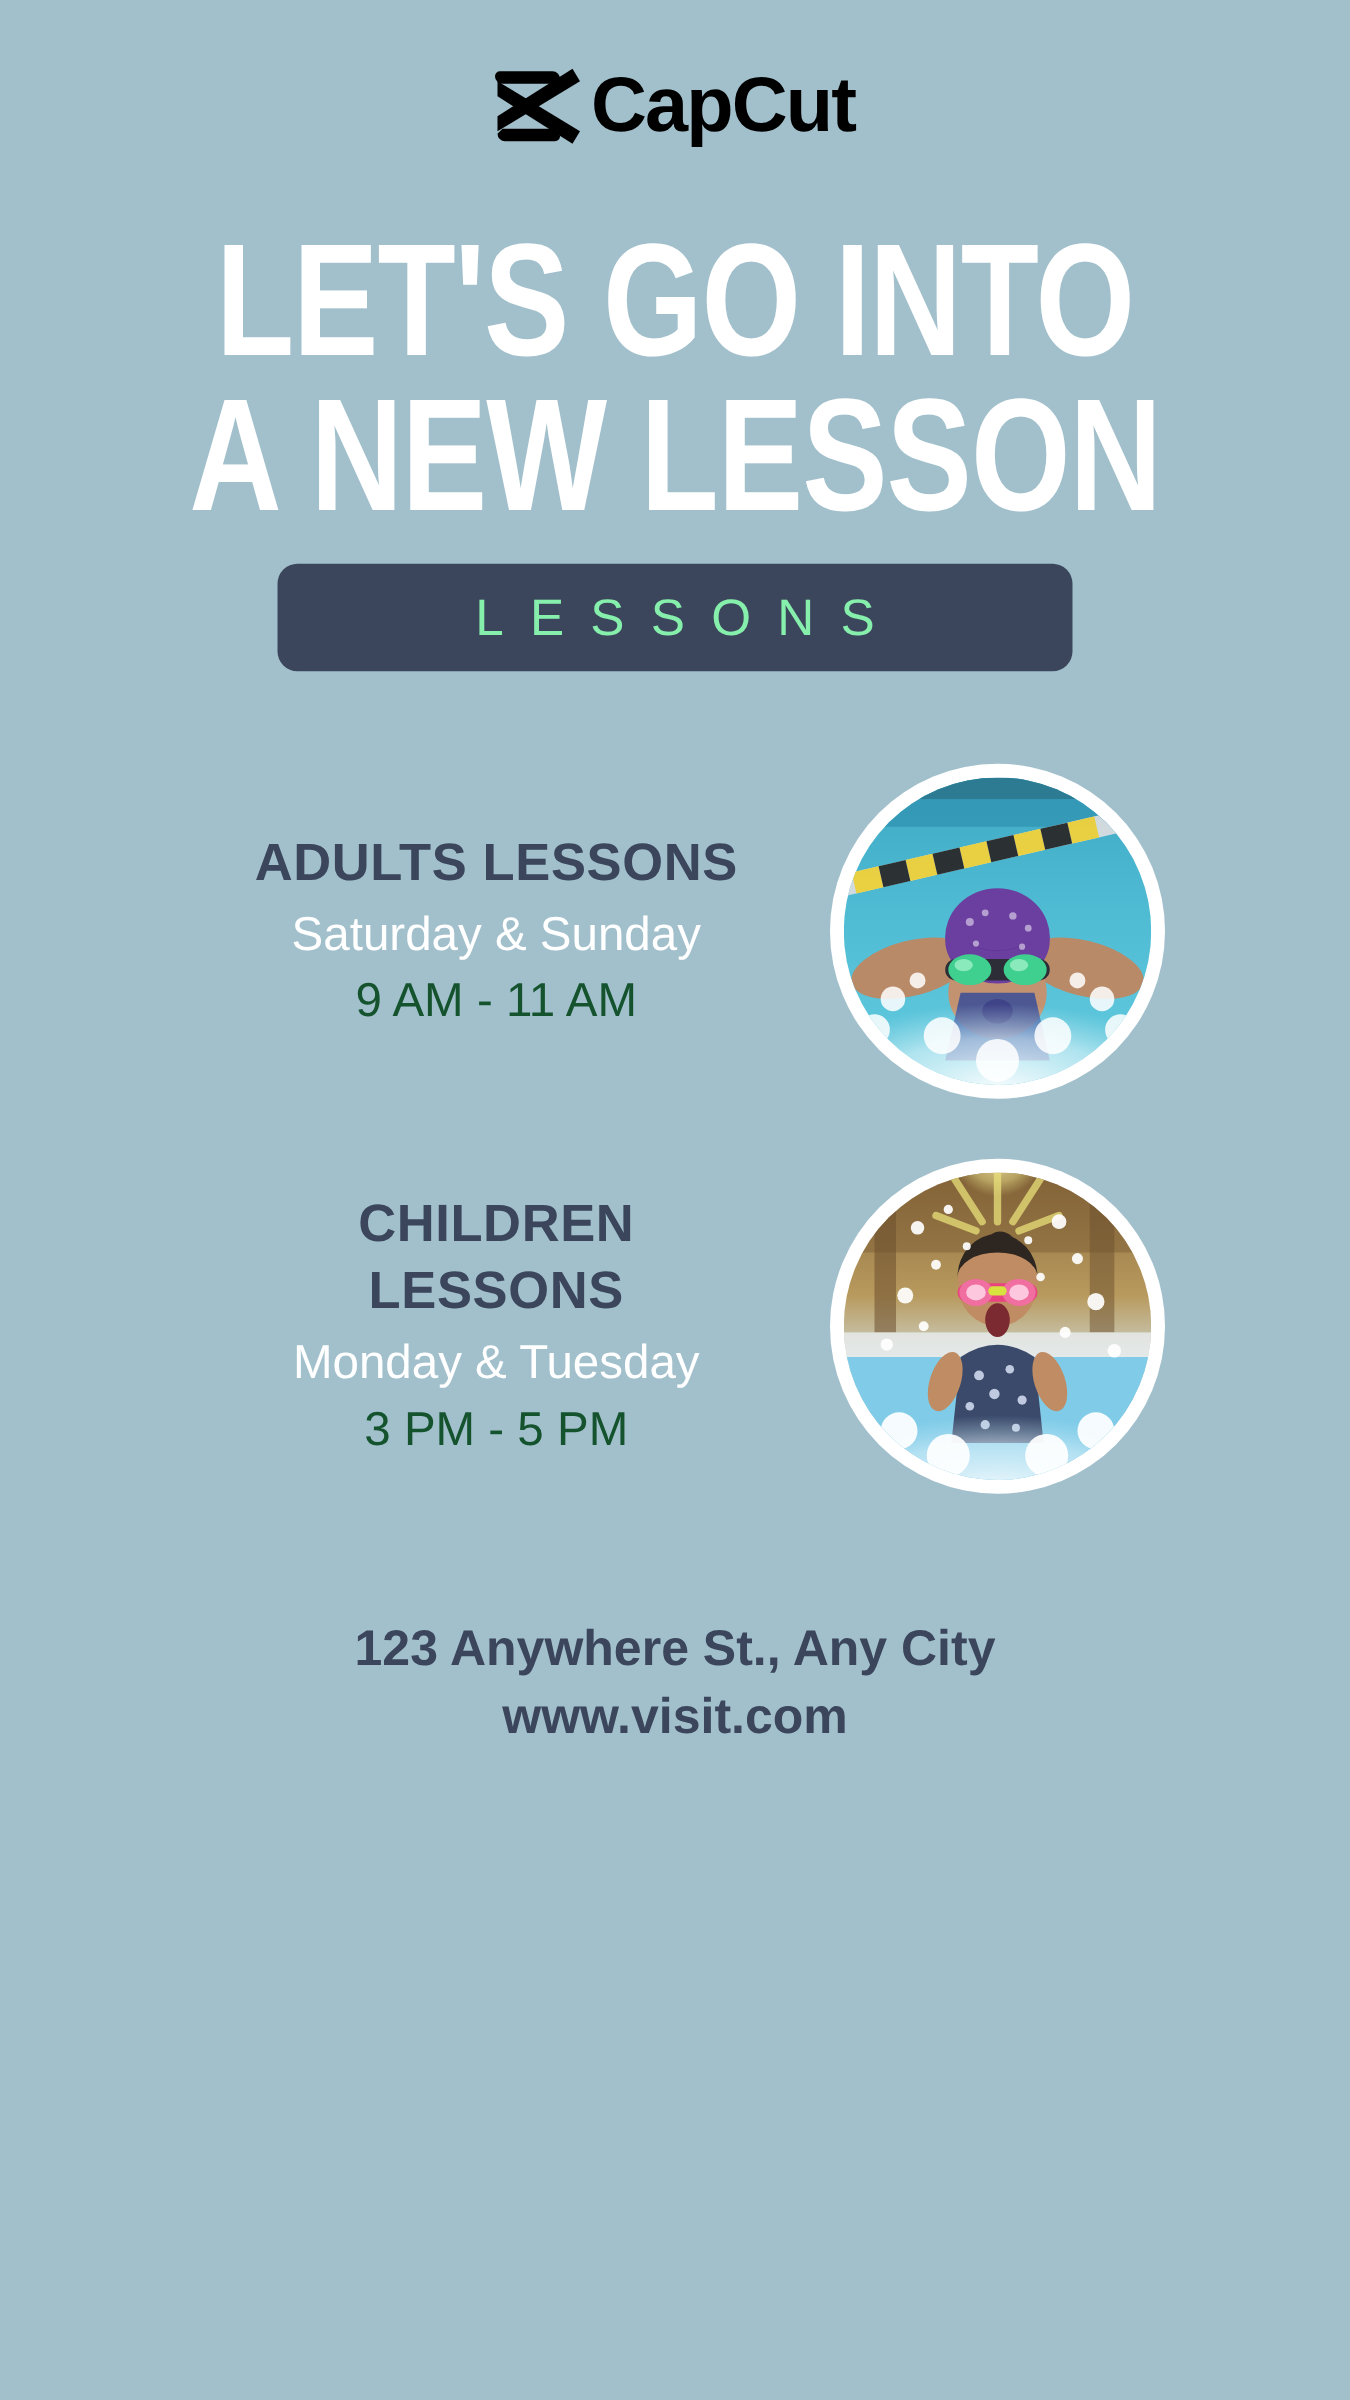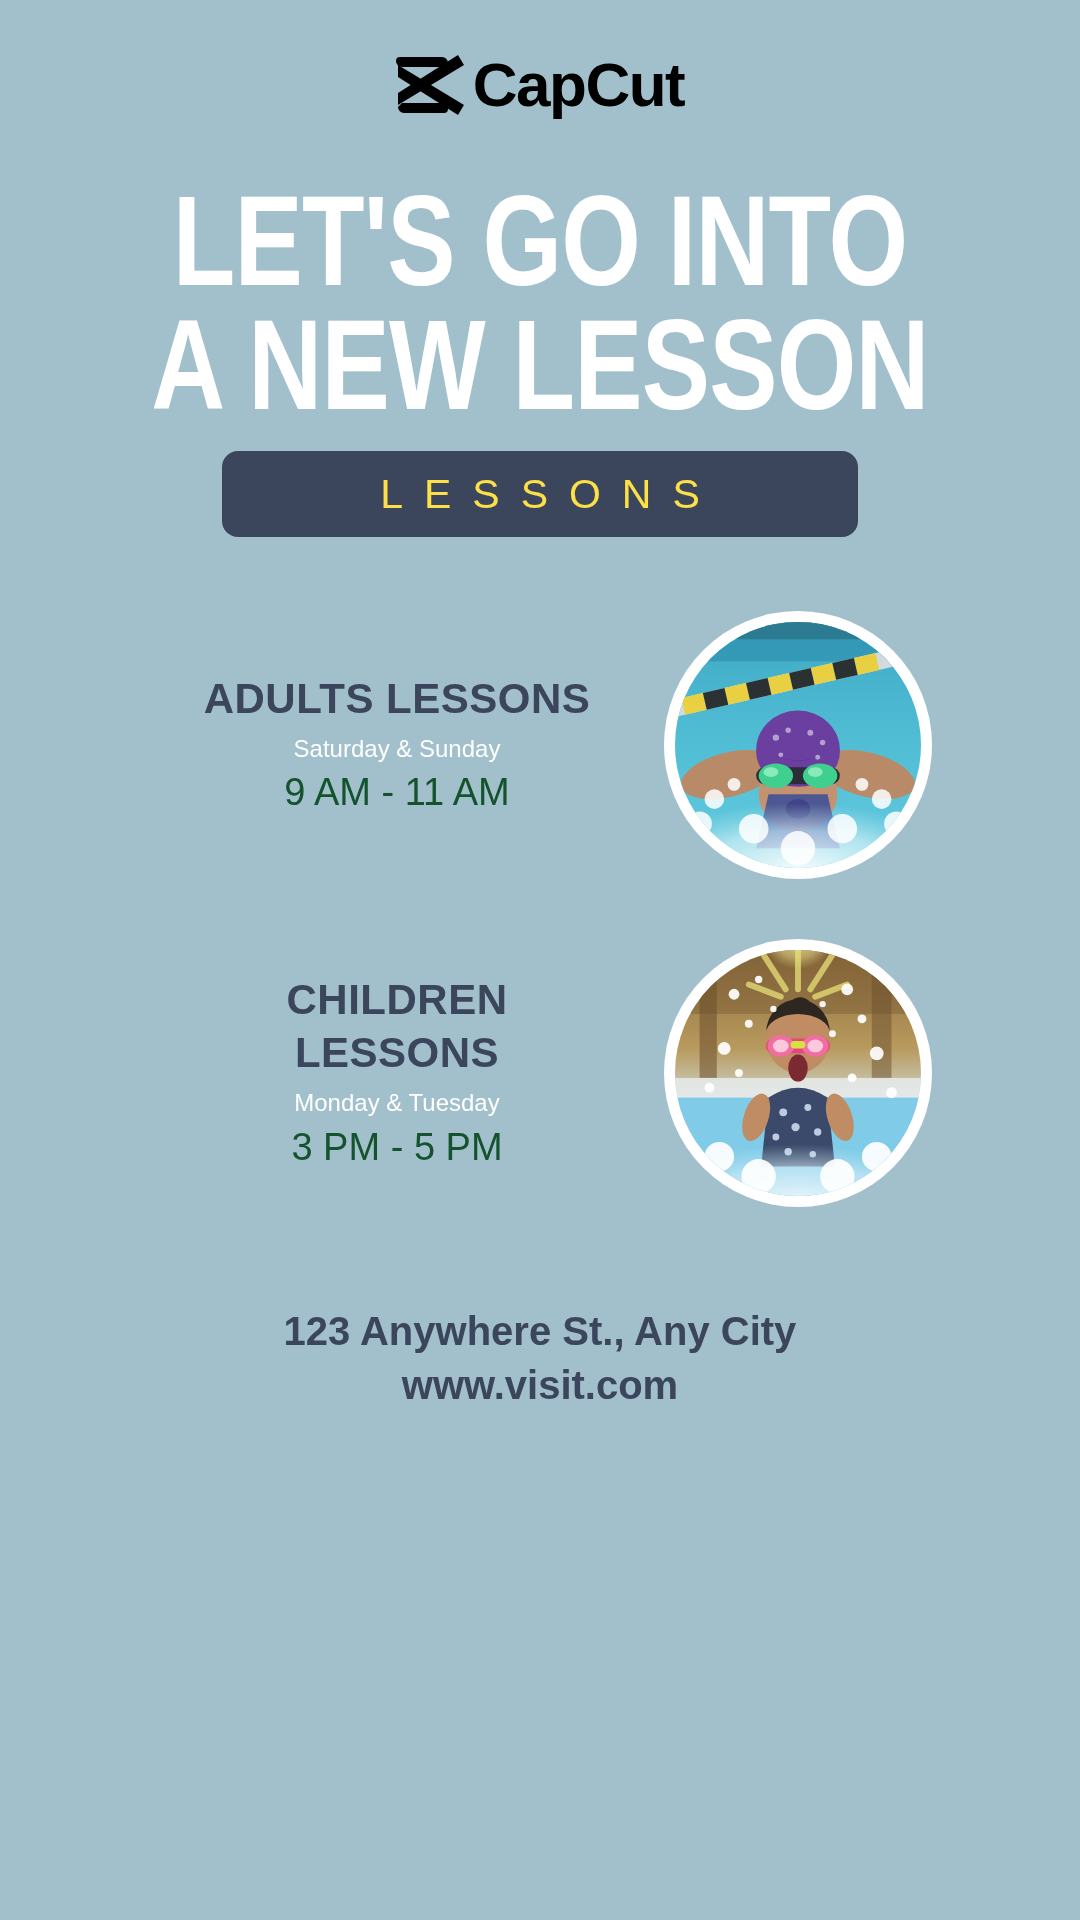--- a/index.html
+++ b/index.html
@@ -68,35 +68,35 @@
     margin-top:26px;
     width:636px;
     height:86px;
     background:#3b465c;
     border-radius:16px;
     display:flex;
     align-items:center;
     justify-content:center;
   }
   .badge-text {
-    color:#fde047;
+    color:#86efac;
     font-size:41px;
     font-weight:400;
     letter-spacing:21px;
     text-indent:21px;
     font-family:"Liberation Sans", sans-serif;
   }
 
   
   .lessons {
     margin-top:74px;
     width:100%;
     display:flex;
     flex-direction:column;
-    gap:60px;
+    gap:48px;
   }
   .lesson-row {
     display:flex;
     align-items:center;
     justify-content:center;
     gap:52px;
     padding-left:34px;
   }
   .lesson-text {
     width:430px;
@@ -106,21 +106,21 @@
     display:block;
     font-size:42px;
     font-weight:700;
     color:#3b465c;
     letter-spacing:0.5px;
     line-height:1.25;
   }
   .lesson-days {
     display:block;
     margin-top:8px;
-    font-size:24px;
+    font-size:38px;
     font-weight:400;
     color:#ffffff;
     line-height:1.3;
   }
   .lesson-time {
     display:block;
     margin-top:4px;
     font-size:38px;
     font-weight:400;
     color:#14532d;

